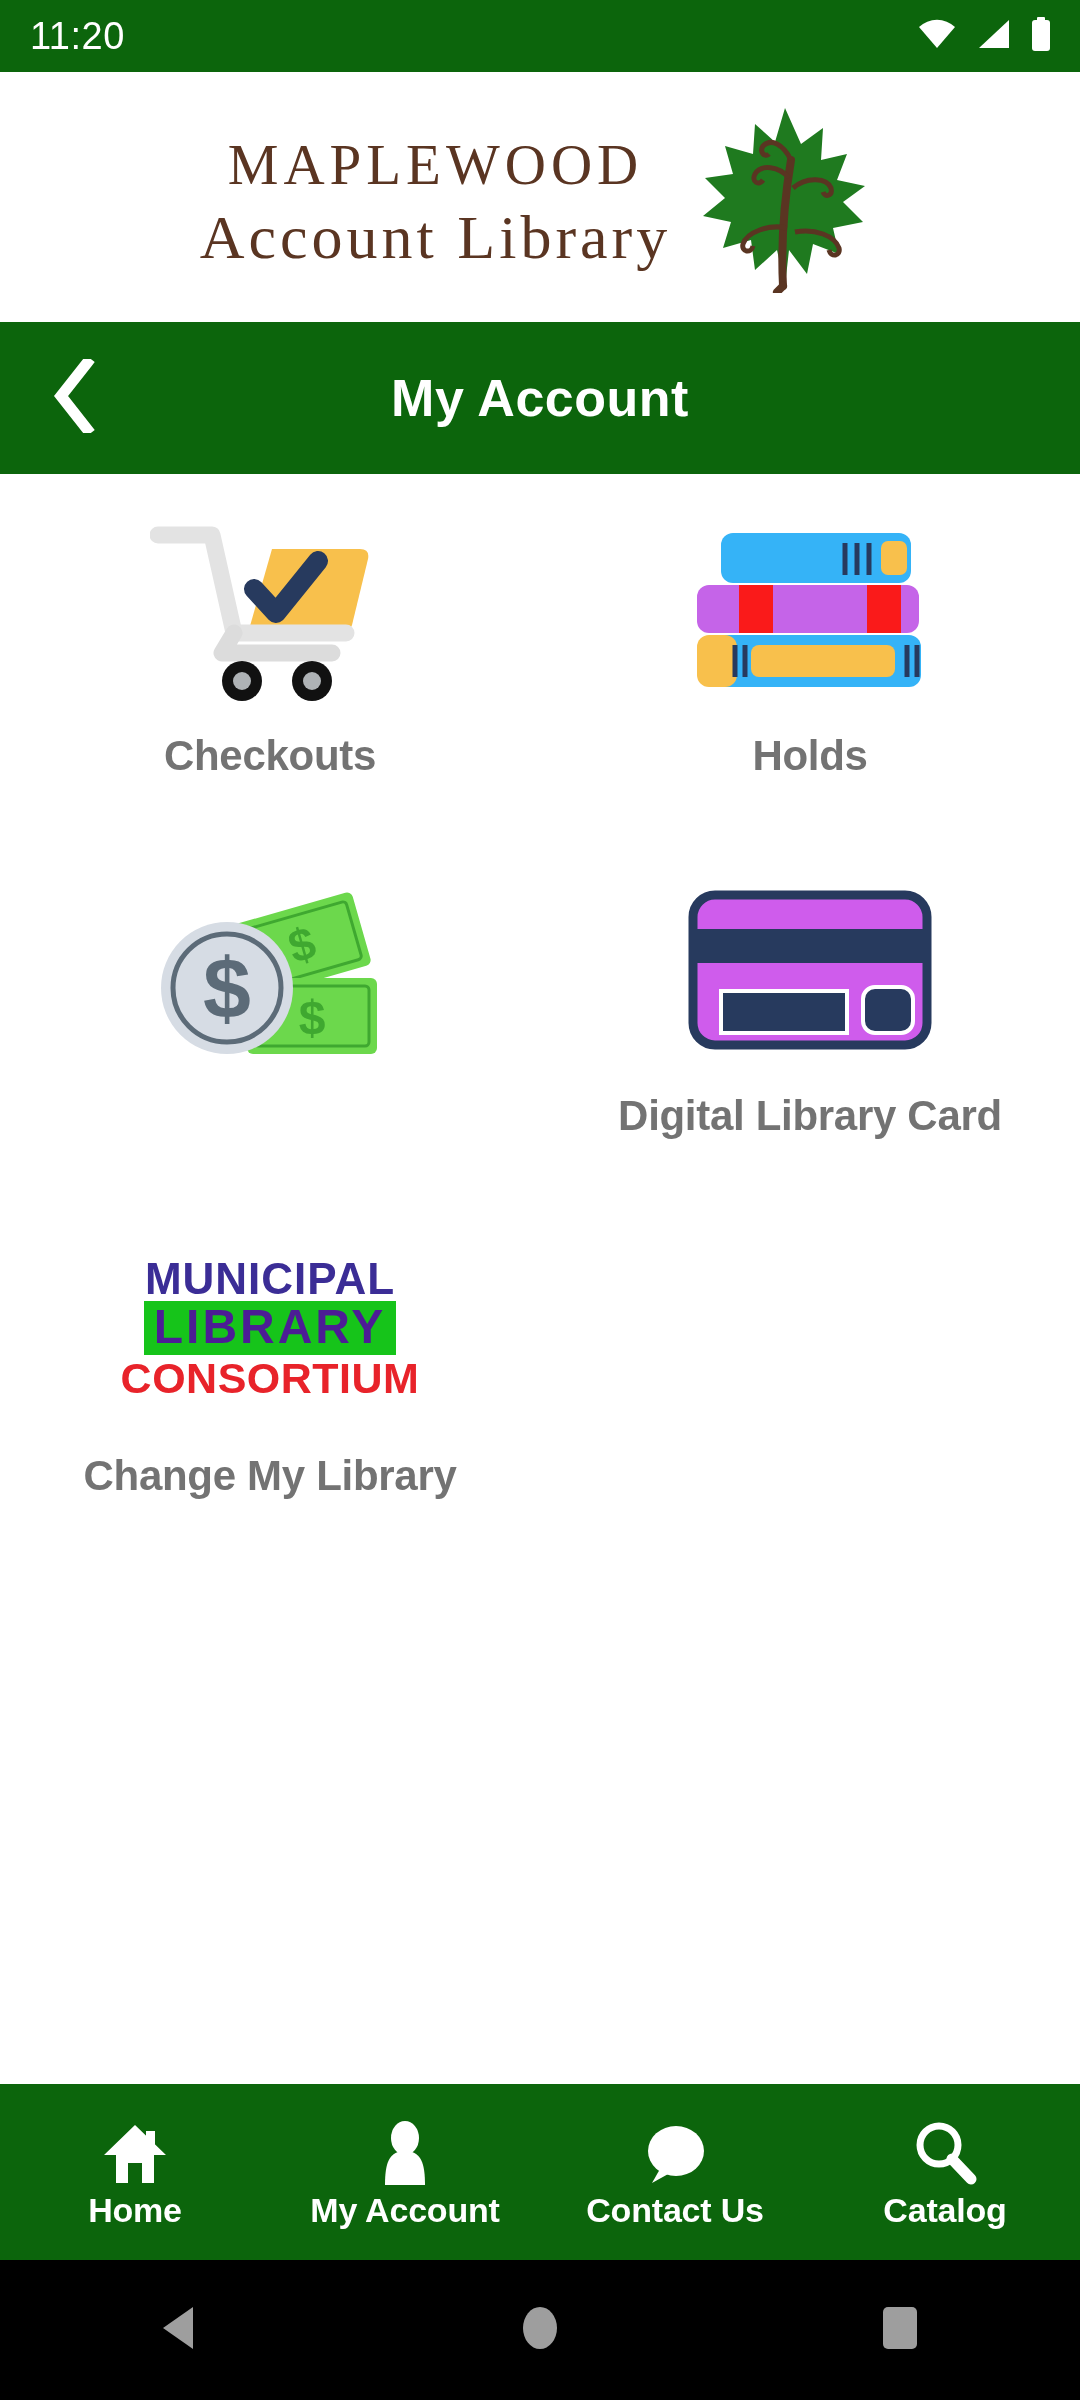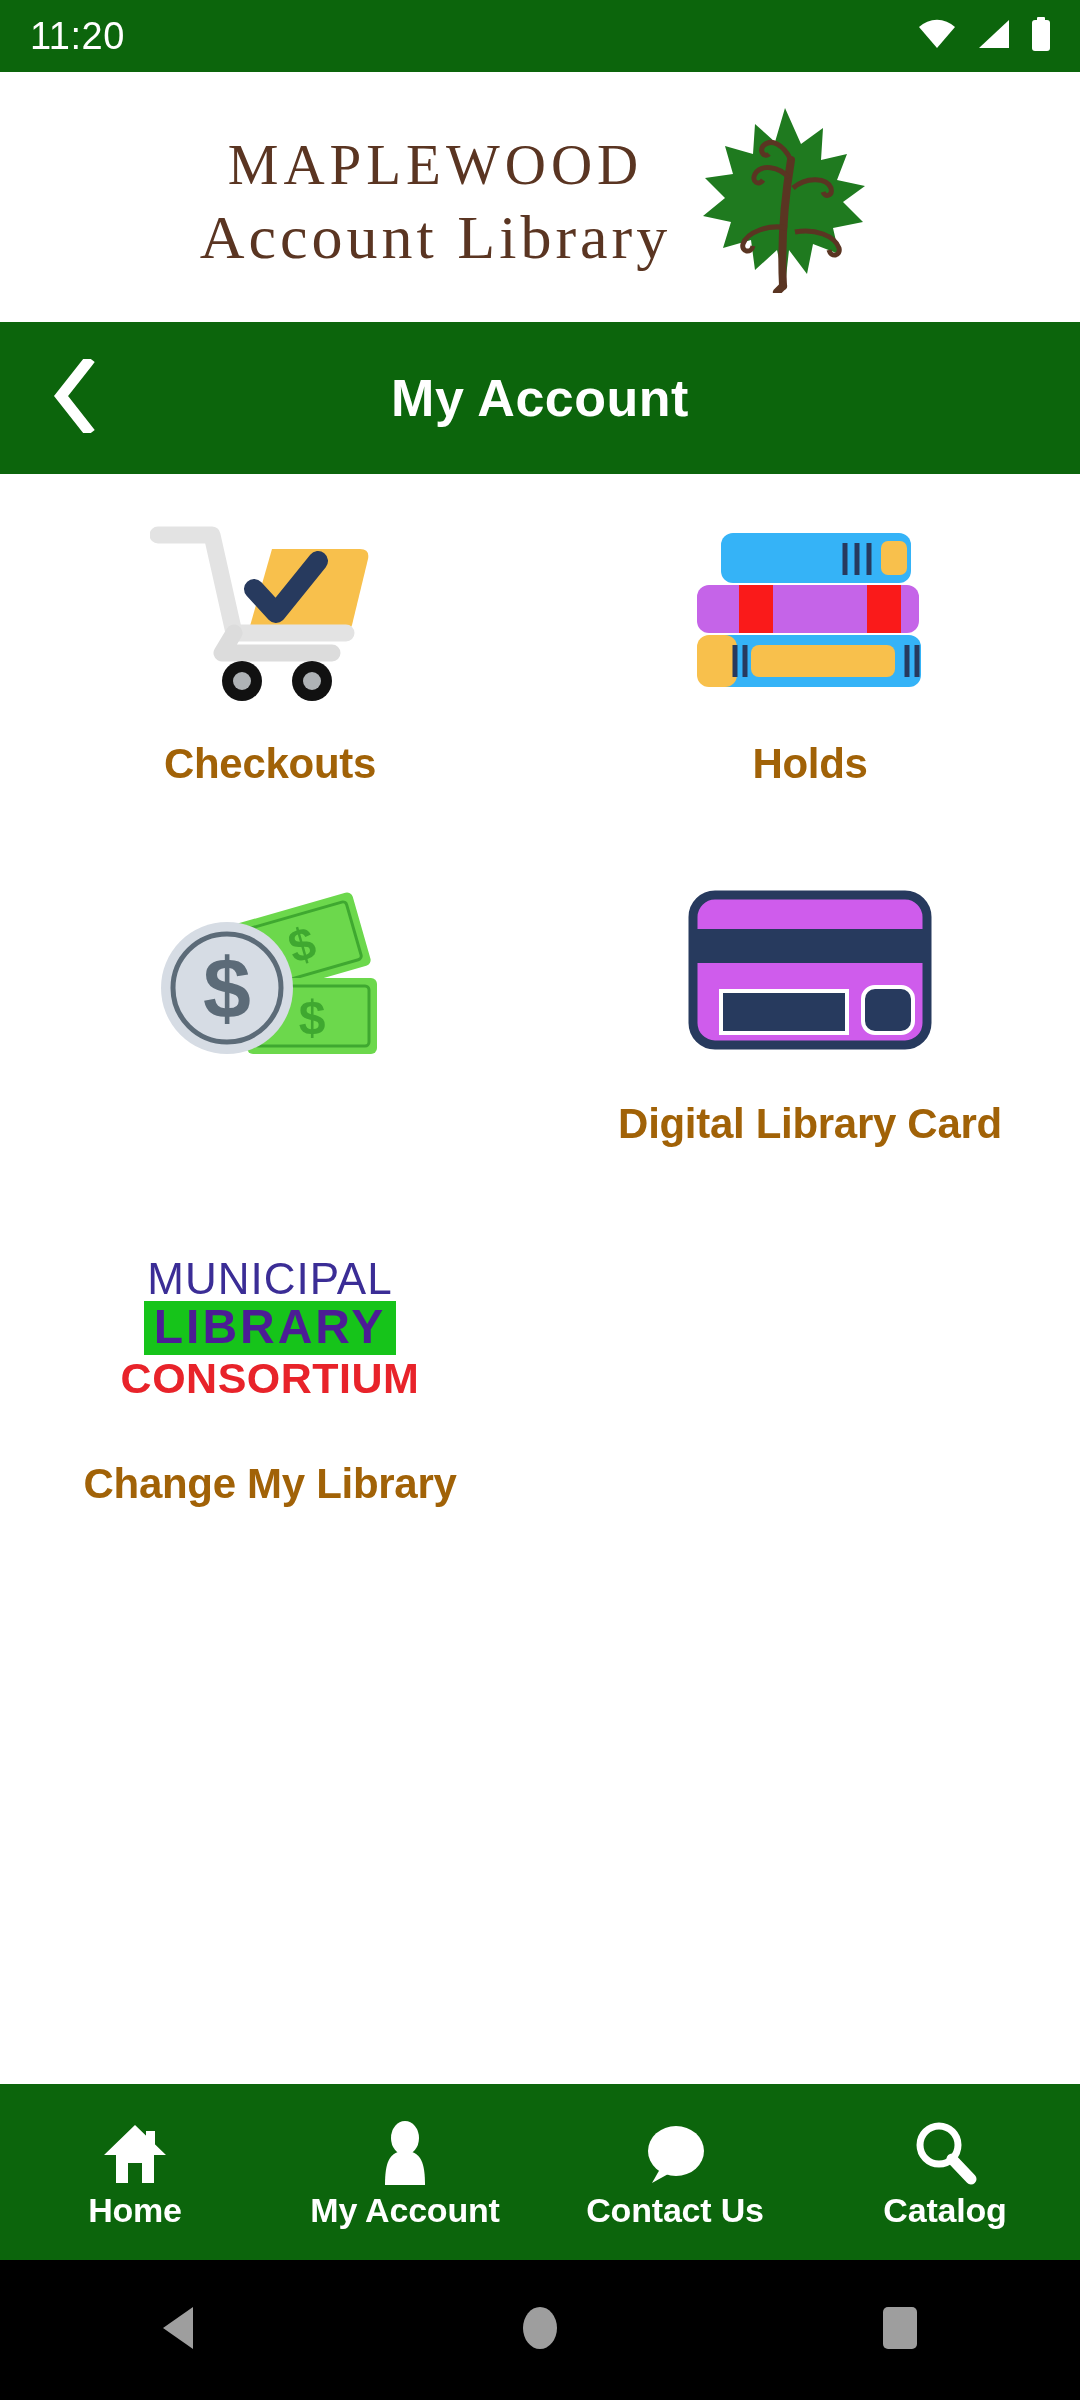--- a/index.html
+++ b/index.html
@@ -71,30 +71,30 @@
   }
   .tile {
     display:flex; flex-direction:column; align-items:center; justify-content:flex-start;
     cursor:pointer; padding-top: 8px;
   }
   .tile-art {
     height: 200px; width: 100%;
     display:flex; align-items:center; justify-content:center;
   }
   .tile-label {
-    margin-top: 32px;
-    font-size: 42px; font-weight: bold; color:#a16207;
+    margin-top: 24px;
+    font-size: 42px; font-weight: bold; color:#737373;
     text-align:right; letter-spacing:-.3px;
     font-stretch: condensed;
   }
 
   
   .mlc { display:flex; flex-direction:column; align-items:center; line-height:1; }
   .mlc-top {
-    font-size: 44px; font-weight: normal; color:#3B2D96;
+    font-size: 44px; font-weight: bold; color:#3B2D96;
     letter-spacing: 1px; font-stretch: condensed;
   }
   .mlc-mid {
     background:#16C41A; color:#4c1d95; font-weight:bold;
     font-size: 48px; letter-spacing: 3px; padding: 2px 10px 4px 10px;
     font-stretch: condensed;
   }
   .mlc-bot {
     font-size: 43px; font-weight:bold; color:#E8232A;
     letter-spacing: .5px; font-stretch: condensed; margin-top: 2px;

